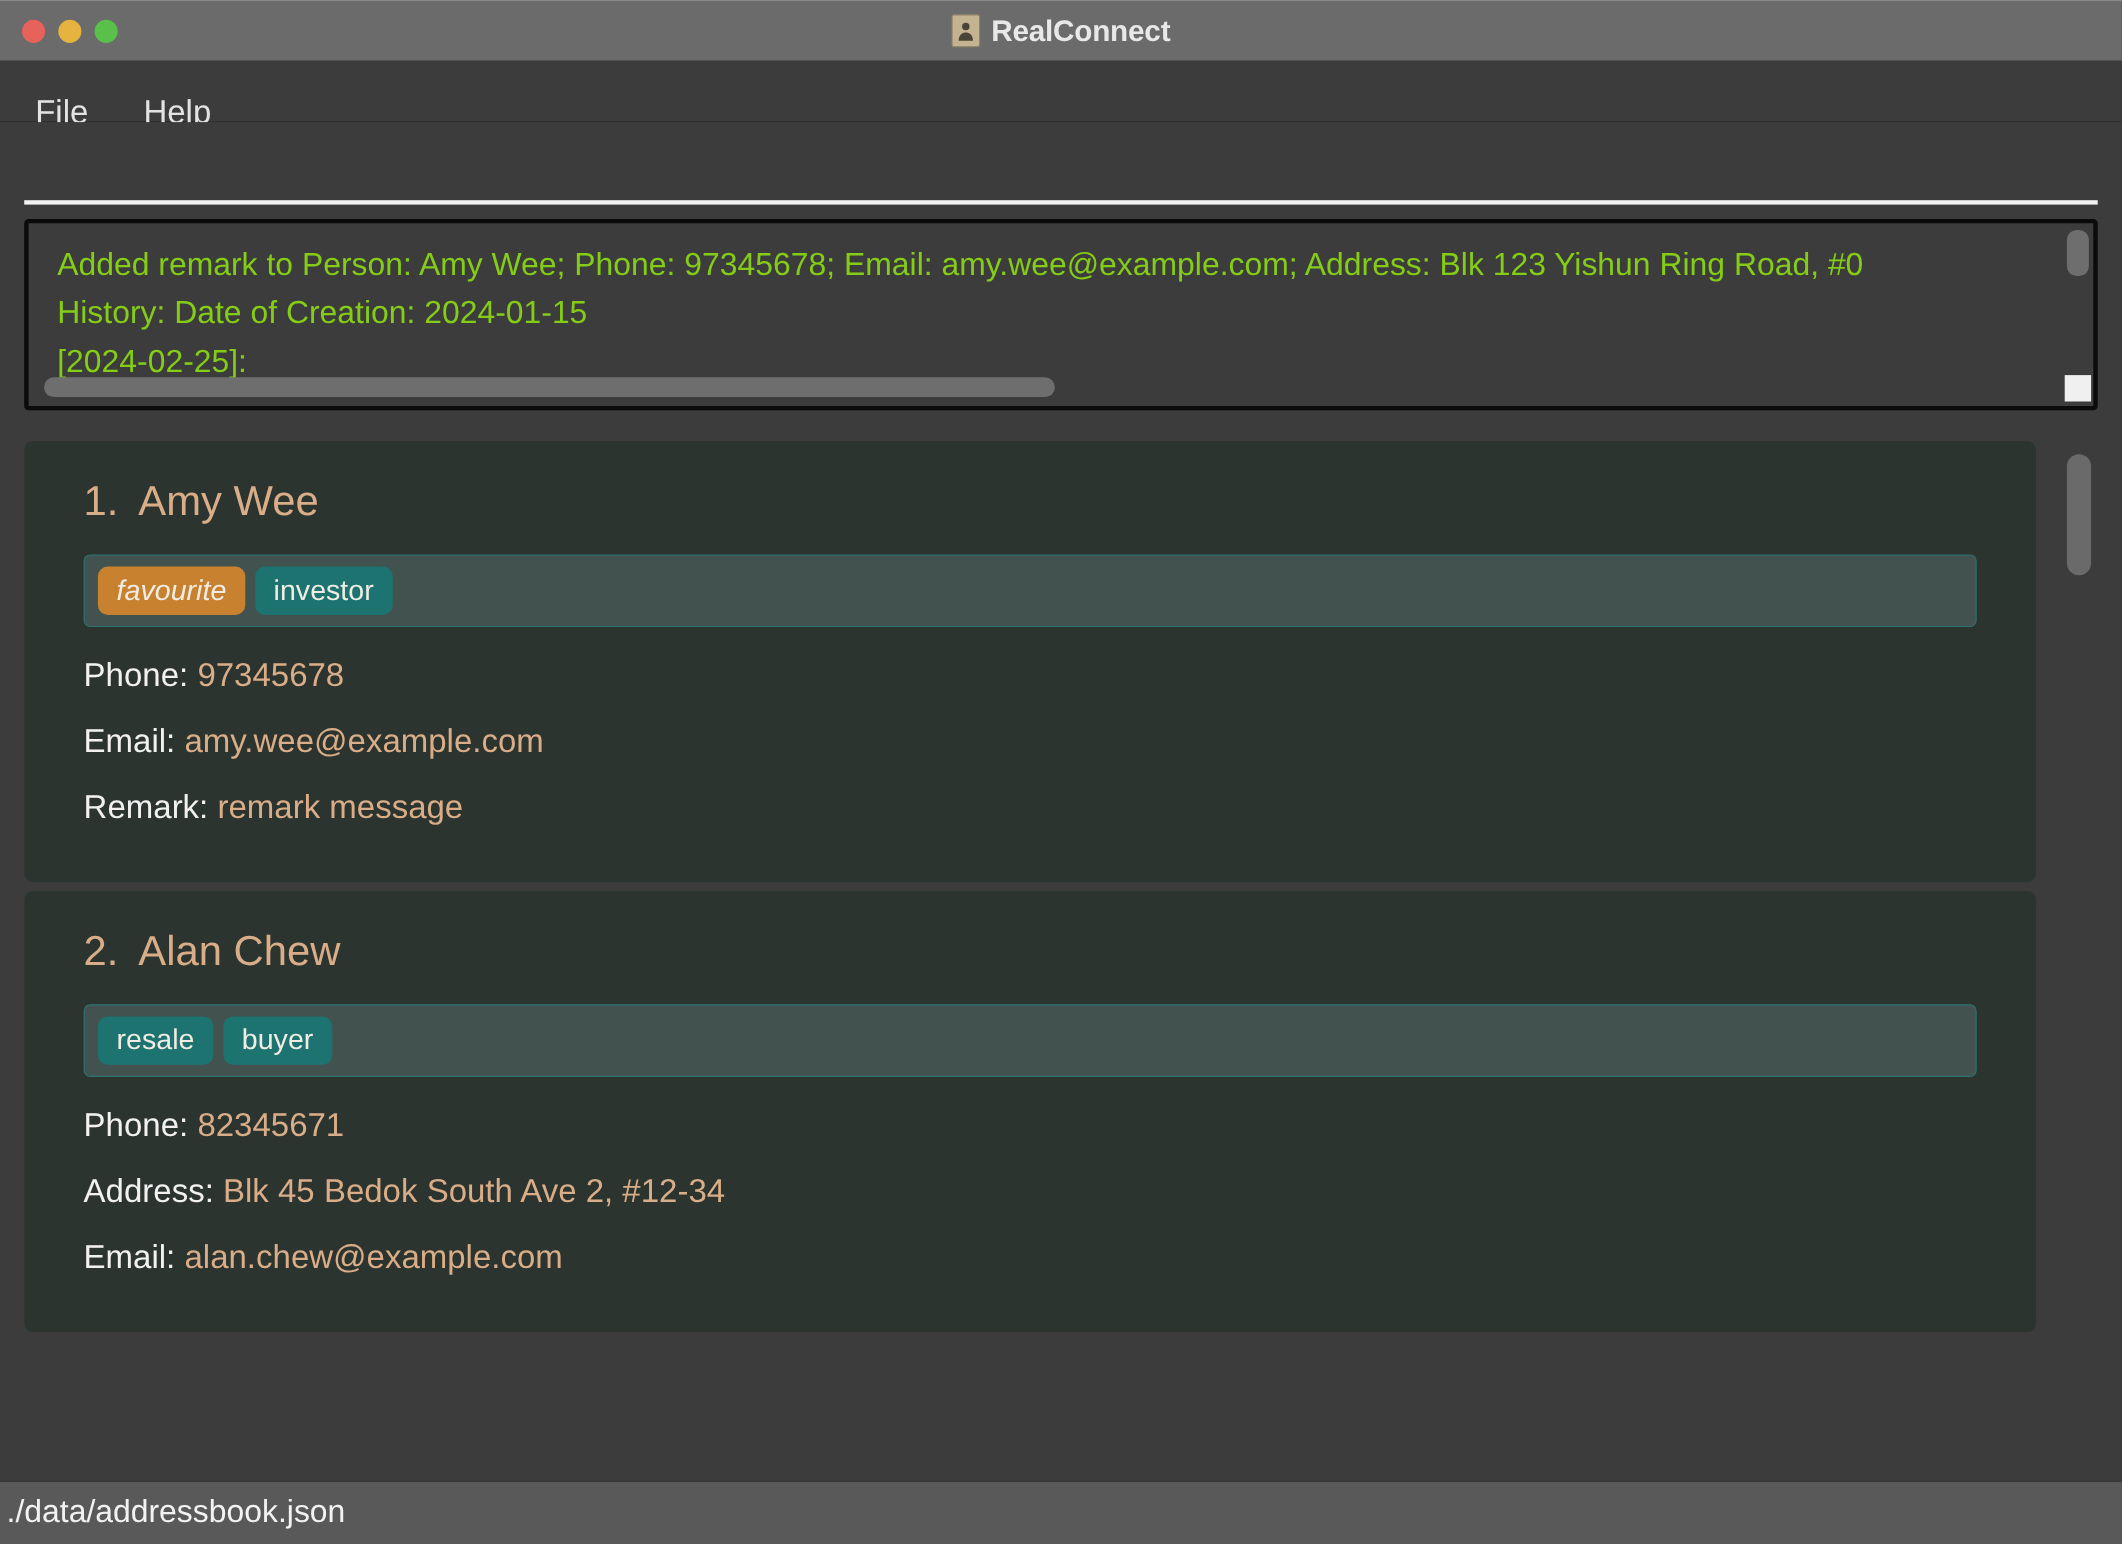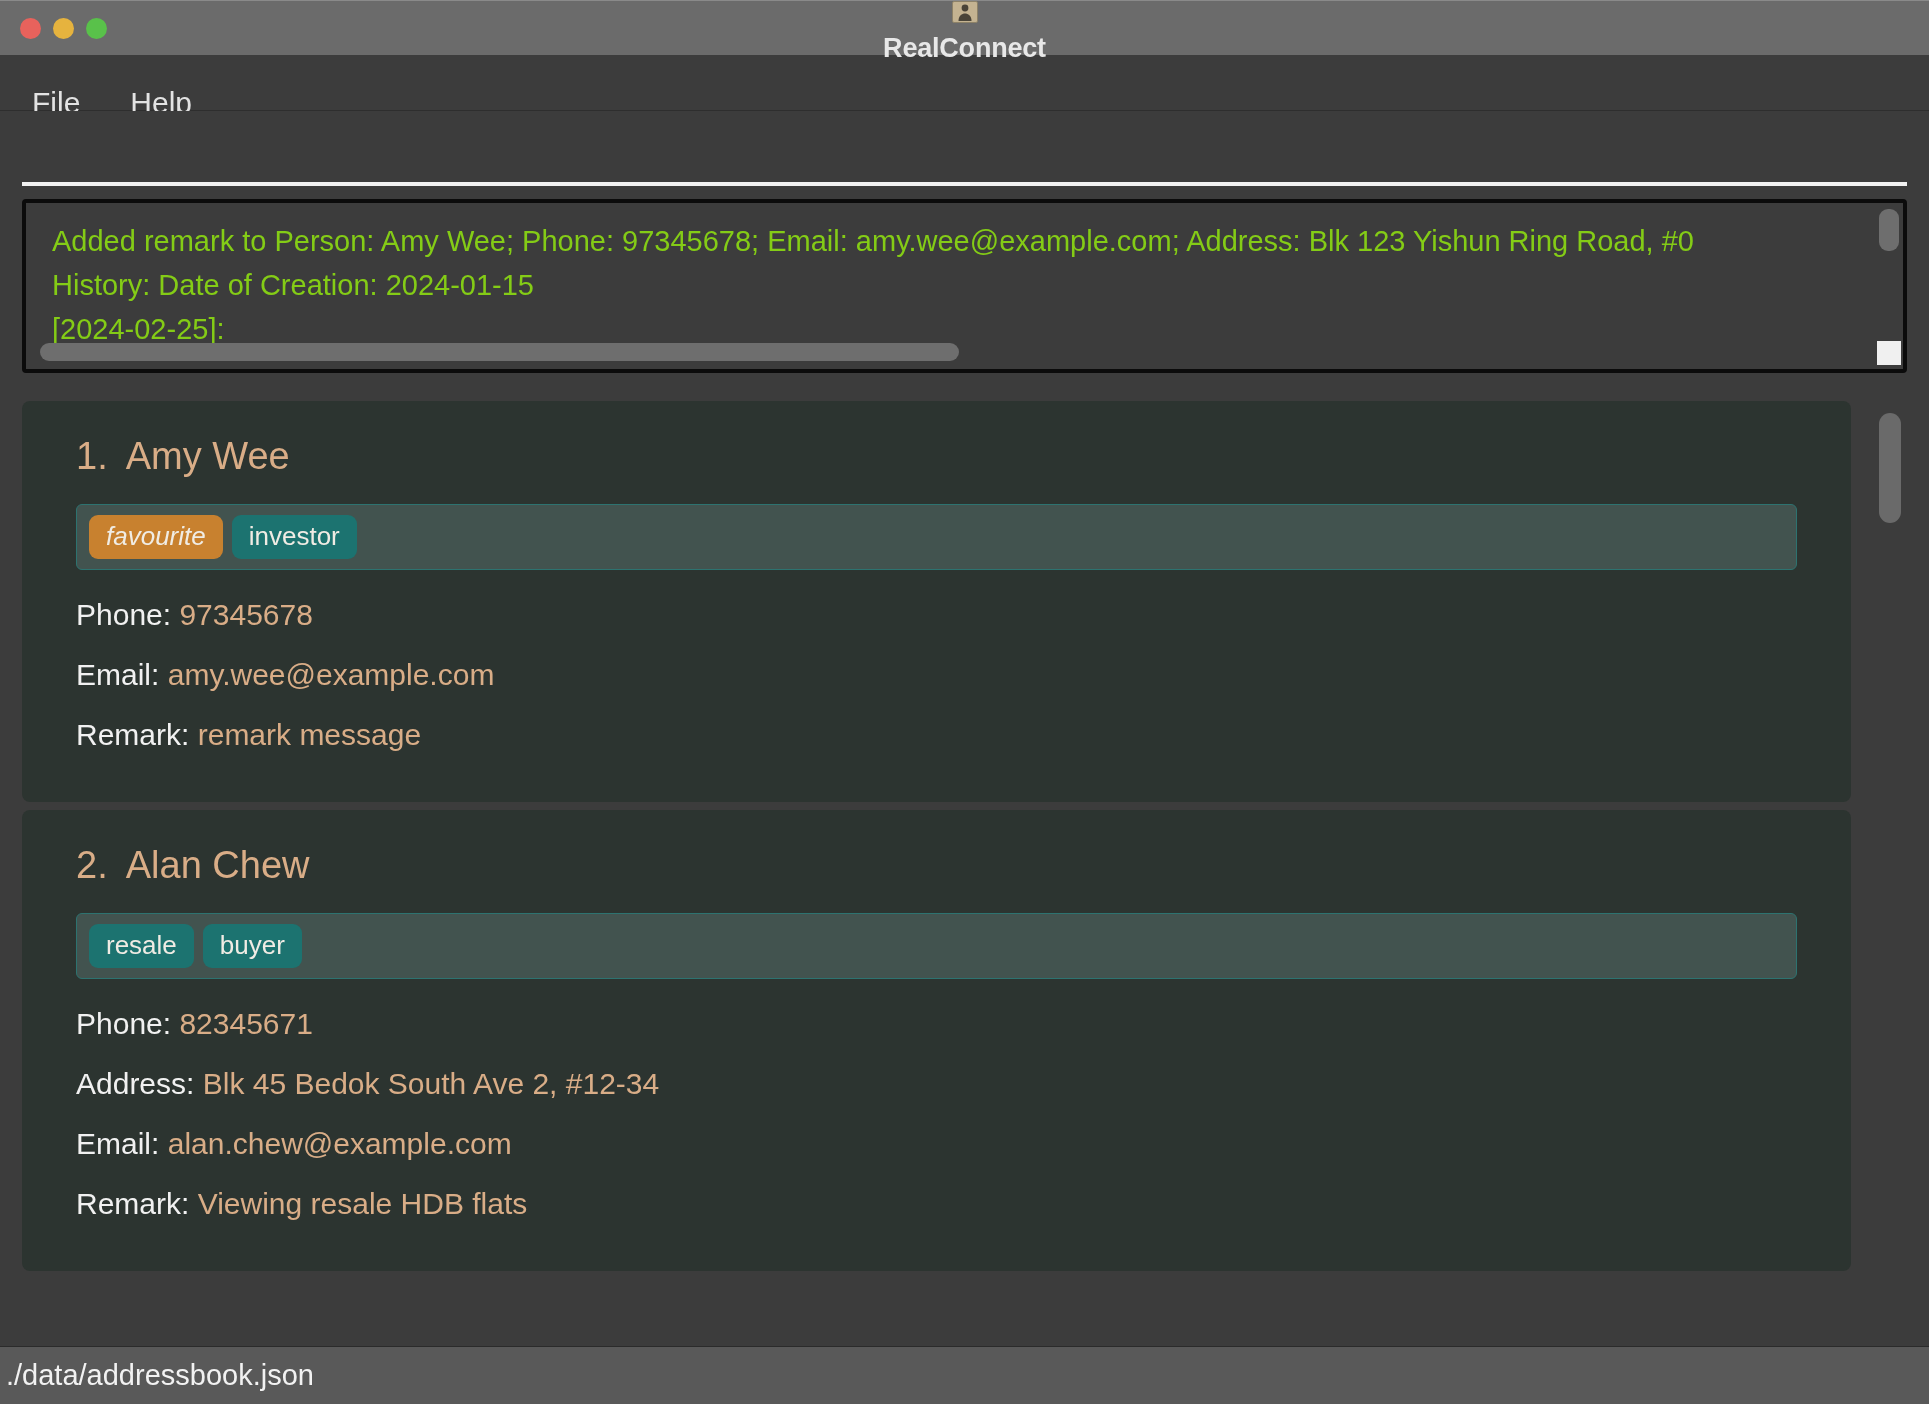--- a/index.html
+++ b/index.html
@@ -46,23 +46,23 @@
   .light.close    { background: #e8625c; }
   .light.minimize { background: #e6b33e; }
   .light.zoom     { background: #59c14a; }
 
   .title-center {
     position: absolute;
     left: 0; right: 0;
     top: 0; bottom: 0;
     display: flex;
     align-items: center;
+    justify-content: center;
     gap: 10px;
     pointer-events: none;
-    flex-direction: column;
   }
   .title-icon {
     width: 26px; height: 30px;
     background: #c4b391;
     border: 1px solid #8d8268;
     border-radius: 2px;
     display: flex;
     align-items: center;
     justify-content: center;
   }
@@ -366,24 +366,20 @@
           <span class="field-value">82345671</span>
         </div>
         <div class="field-row">
           <span class="field-label">Address:</span>
           <span class="field-value">Blk 45 Bedok South Ave 2, #12-34</span>
         </div>
         <div class="field-row">
           <span class="field-label">Email:</span>
           <span class="field-value">alan.chew@example.com</span>
         </div>
-        <div class="field-row">
-          <span class="field-label">Remark:</span>
-          <span class="field-value">Viewing resale HDB flats</span>
-        </div>
       </div>
 
     </div>
 
     <div class="list-scroll">
       <div class="thumb"></div>
     </div>
   </div>
 
   <div class="statusbar">

